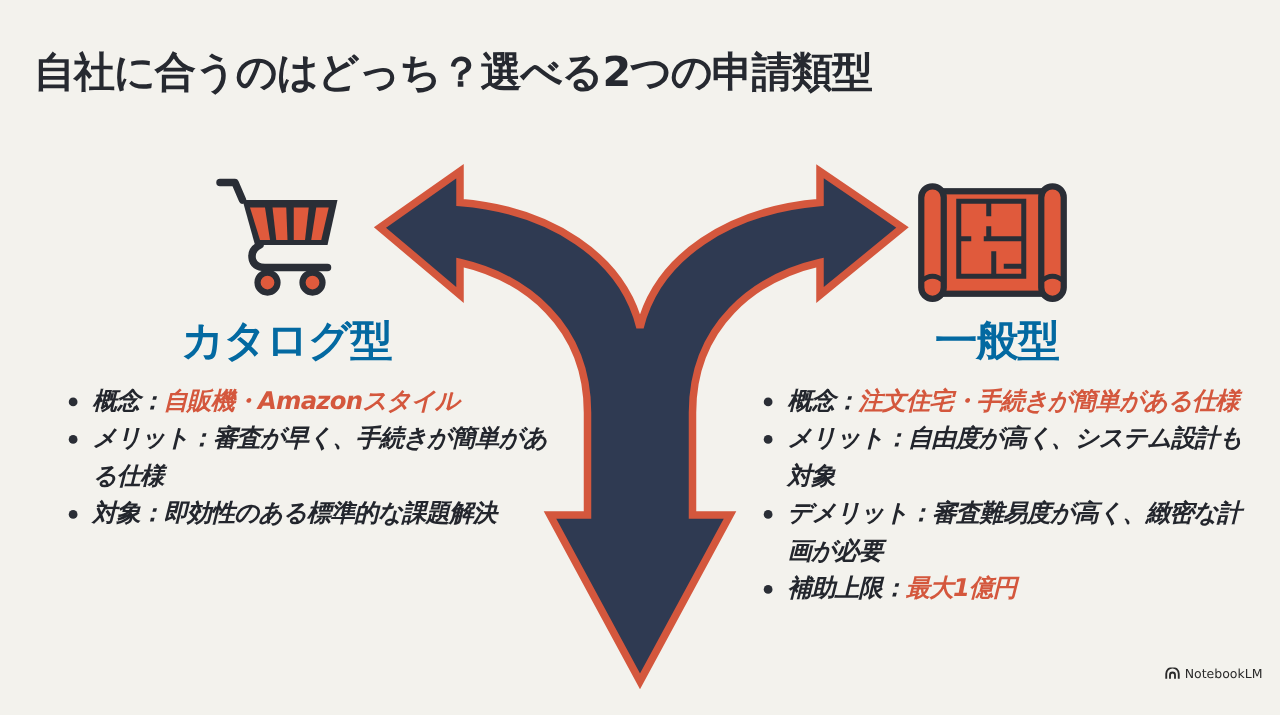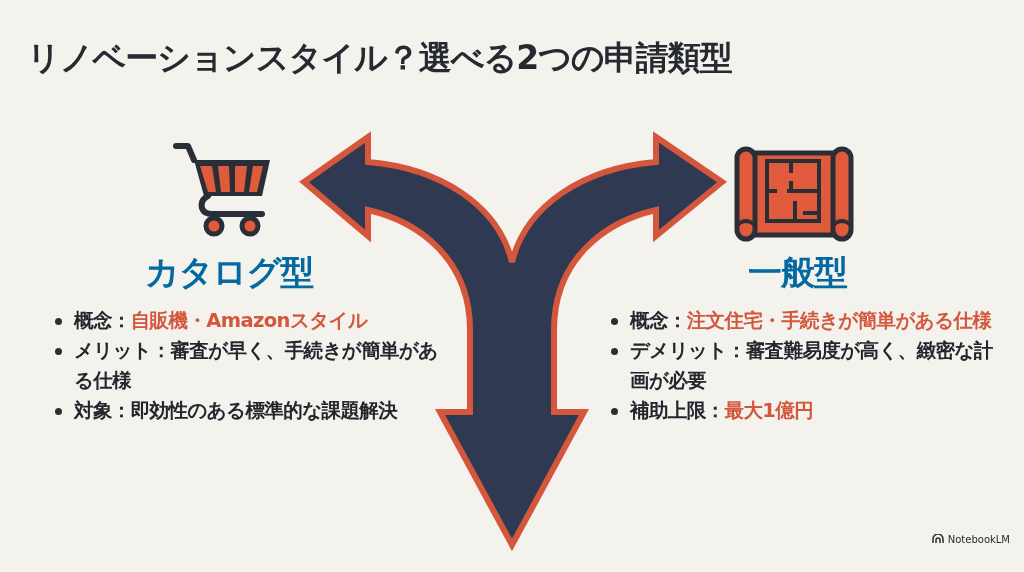--- a/index.html
+++ b/index.html
@@ -24,36 +24,36 @@
     color: #0369a1; white-space: nowrap; letter-spacing: -1px;
   }
   .heading-left { left: 145px; top: 250px; }
   .heading-right { left: 748px; top: 250px; }
   .bullet-list { position: absolute; list-style: none; }
   .list-left { left: 52px; top: 306px; width: 390px; }
   .list-right { left: 608px; top: 306px; width: 400px; }
   .bullet-list li {
     position: relative; padding-left: 22px;
     font-size: 19.5px; font-weight: bold; line-height: 30px;
-    color: #23262d; letter-spacing: -0.6px;
+    color: #23262d; letter-spacing: -0.6px; font-style: italic;
   }
   .bullet-list li::before {
     content: ""; position: absolute; left: 3px; top: 12px;
     width: 7px; height: 7px; border-radius: 50%; background: #2a2e36;
   }
   .accent { color: #d4573d; }
   .footer-brand {
     position: absolute; right: 14px; bottom: 27px;
     font-size: 10px; color: #2b2b2b; display: flex; gap: 4px;
   }
 </style>
 </head>
 <body>
 
-<h1 class="title">リノベーションスタイル？選べる2つの申請類型</h1>
+<h1 class="title">自社に合うのはどっち？選べる2つの申請類型</h1>
 
 <svg class="arrow-svg" width="1024" height="572" viewBox="0 0 1024 572">
   <g>
     <path d="
       M 470 412
       L 470 330
       C 470 260, 420 222, 368 210
       L 368 236
       L 304 182
       L 368 137
@@ -99,20 +99,21 @@
 <div class="type-heading heading-right">一般型</div>
 
 <ul class="bullet-list list-left">
   <li><span>概念：</span><span class="accent">自販機・Amazonスタイル</span></li>
   <li><span>メリット：</span><span>審査が早く、手続きが簡単がある仕様</span></li>
   <li><span>対象：</span><span>即効性のある標準的な課題解決</span></li>
 </ul>
 
 <ul class="bullet-list list-right">
   <li><span>概念：</span><span class="accent">注文住宅・手続きが簡単がある仕様</span></li>
+  <li><span>メリット：</span><span>自由度が高く、システム設計も対象</span></li>
   <li><span>デメリット：</span><span>審査難易度が高く、緻密な計画が必要</span></li>
   <li><span>補助上限：</span><span class="accent">最大1億円</span></li>
 </ul>
 
 <div class="footer-brand">
   <svg width="12" height="10" viewBox="0 0 12 10">
     <path d="M1 9 V5 A5 5 0 0 1 11 5 V9" fill="none" stroke="#2b2b2b" stroke-width="1.5"></path>
     <path d="M4 9 V6 A2 2 0 0 1 8 6 V9" fill="none" stroke="#2b2b2b" stroke-width="1.5"></path>
   </svg>
   <span>NotebookLM</span>

